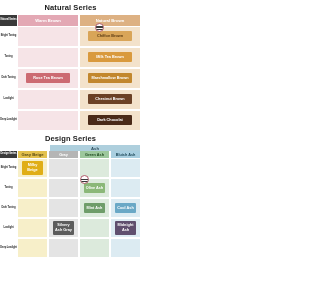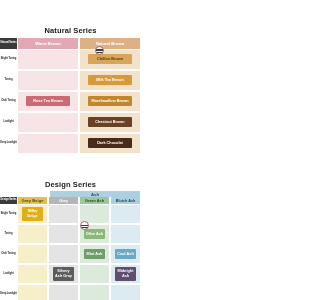--- a/index.html
+++ b/index.html
@@ -4,21 +4,21 @@
 <style>
   * { box-sizing: border-box; margin: 0; padding: 0; }
   html, body {
     width: 141px; height: 300px;
     background: #ffffff;
     font-family: "Liberation Sans", sans-serif;
     overflow: hidden;
   }
   .page { width: 141px; height: 300px; display: flex; flex-direction: column; background:#ffffff; }
 
-  .section { width: 141px; margin-top: 23px; }
+  .section { width: 141px; }
 
   .section-title {
     text-align: center;
     font-size: 7.5px;
     font-weight: bold;
     color: #1a1a1a;
     letter-spacing: .1px;
     padding: 3px 0 2.5px 0;
     background: #ffffff;
   }

